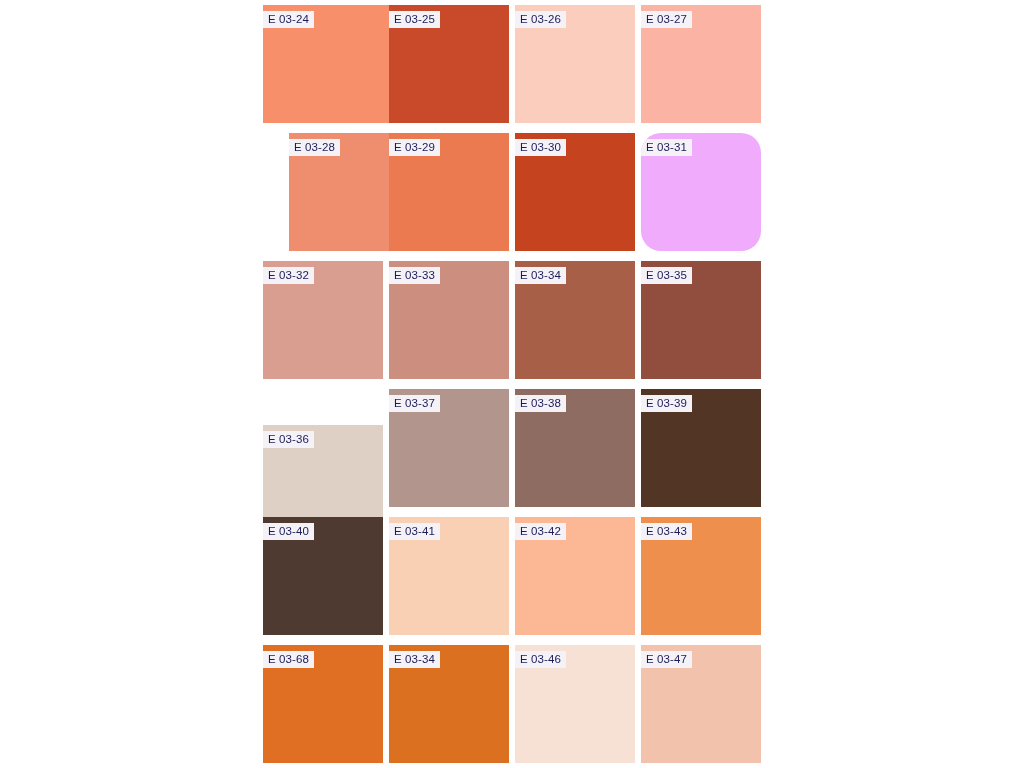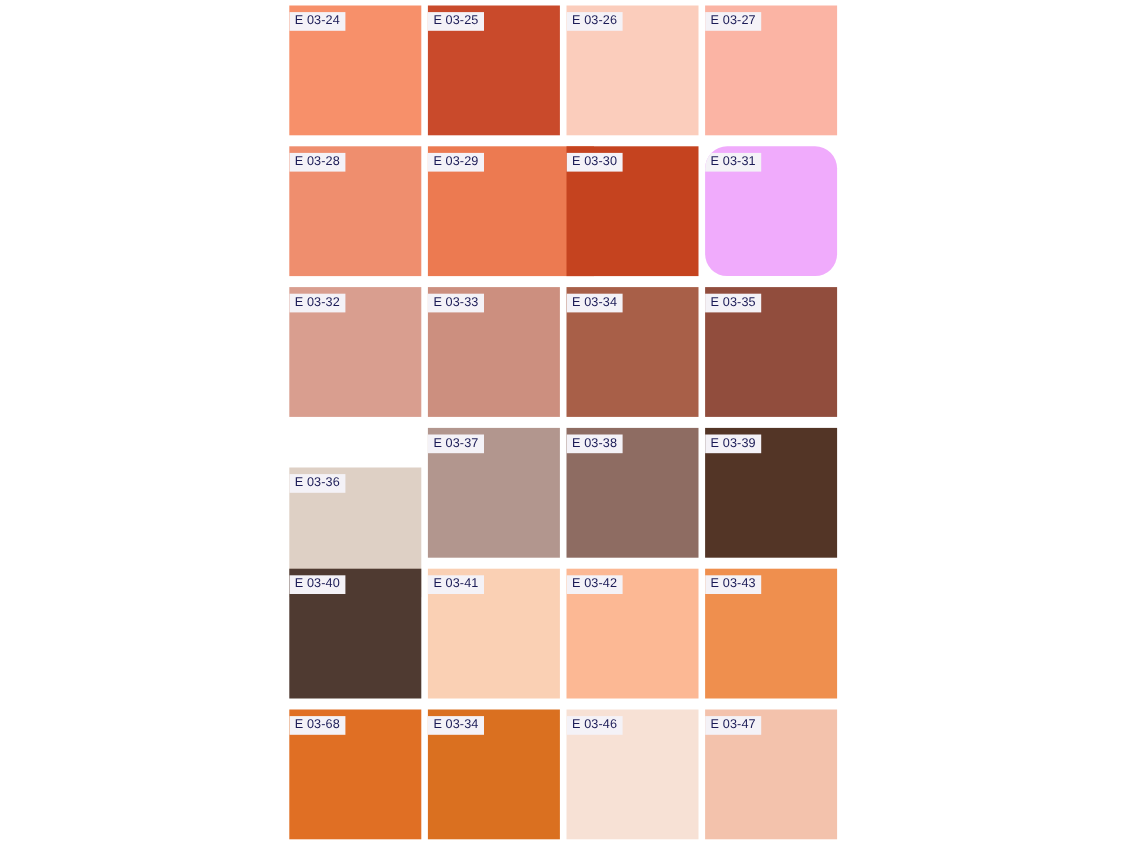--- a/index.html
+++ b/index.html
@@ -54,36 +54,36 @@
     letter-spacing: 0.1px;
     padding: 1px 5px 2px 5px;
     white-space: nowrap;
   }
 </style>
 </head>
 <body>
 
 <div id="swatch-page">
   <div id="swatch-grid">
-      <div class="swatch" style="background-color: rgb(247, 144, 106);">
+      <div class="swatch" style="background-color: rgb(247, 144, 106); padding-left: 36px;">
         <span class="swatch-label">E 03-24</span>
       </div>
       <div class="swatch" style="background-color: rgb(201, 74, 43); text-align: right;">
         <span class="swatch-label">E 03-25</span>
       </div>
       <div class="swatch" style="background-color: rgb(251, 205, 188);">
         <span class="swatch-label">E 03-26</span>
       </div>
       <div class="swatch" style="background-color: rgb(251, 180, 164);">
         <span class="swatch-label">E 03-27</span>
       </div>
-      <div class="swatch" style="background-color: rgb(239, 142, 110);">
+      <div class="swatch" style="background-color: rgb(239, 142, 110); margin-left: 26px;">
         <span class="swatch-label">E 03-28</span>
       </div>
-      <div class="swatch" style="background-color: rgb(236, 122, 81); padding-left: 31px;">
+      <div class="swatch" style="background-color: rgb(236, 122, 81);">
         <span class="swatch-label">E 03-29</span>
       </div>
       <div class="swatch" style="background-color: rgb(197, 67, 31);">
         <span class="swatch-label">E 03-30</span>
       </div>
       <div class="swatch" style="background-color: #f0abfc; border-radius: 20px;">
         <span class="swatch-label">E 03-31</span>
       </div>
       <div class="swatch" style="background-color: rgb(217, 158, 143);">
         <span class="swatch-label">E 03-32</span>

